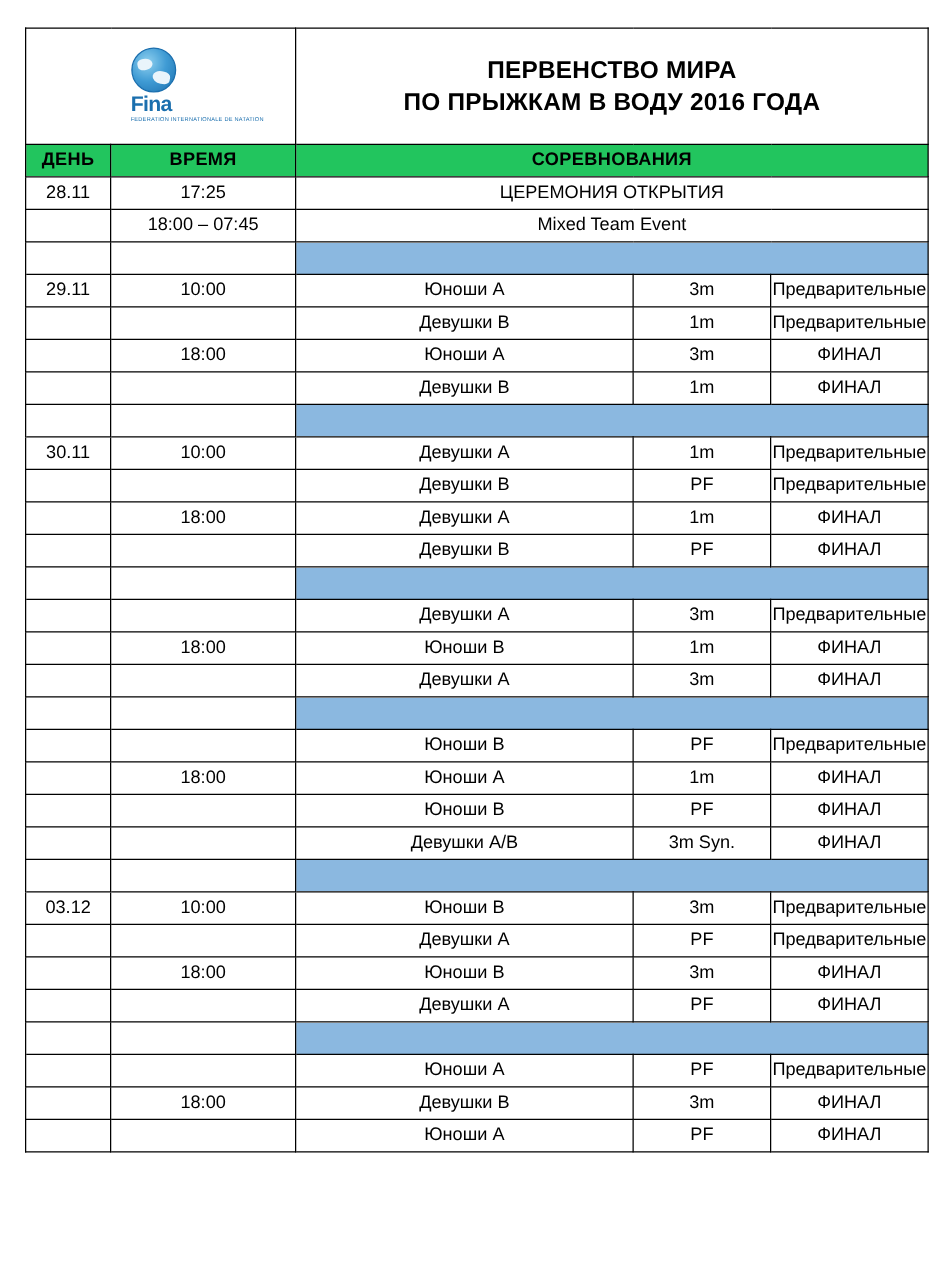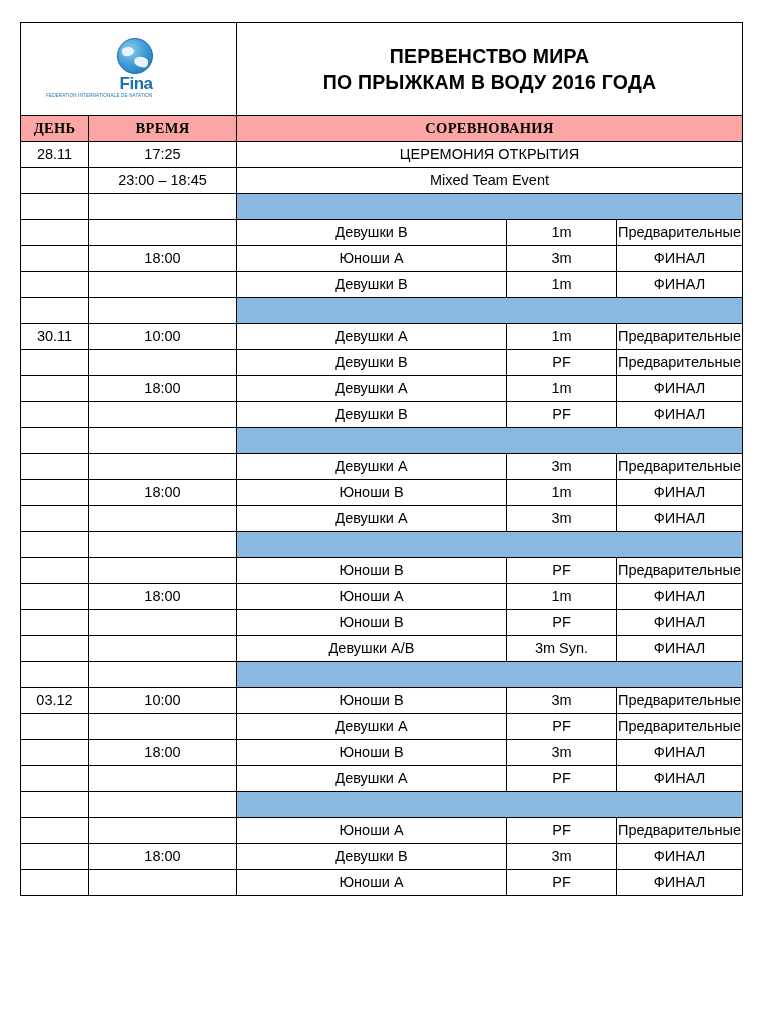--- a/index.html
+++ b/index.html
@@ -51,21 +51,21 @@
     display: flex;
     align-items: center;
     justify-content: center;
     height: 92px;
   }
   .fina-logo {
     width: 48px;
     height: 62px;
     display: flex;
     flex-direction: column;
-    align-items: flex-end;
+    align-items: flex-start;
     justify-content: flex-start;
   }
   .globe {
     width: 34px;
     height: 34px;
     border-radius: 50%;
     background: radial-gradient(circle at 35% 32%, #8fd0ef 0%, #3f9bd4 48%, #1b6fae 100%);
     position: relative;
     overflow: hidden;
     border: 1px solid #1b6fae;
@@ -109,26 +109,25 @@
     vertical-align: middle;
   }
   .title-line {
     font-weight: bold;
     font-size: 19.5px;
     letter-spacing: 0.2px;
     line-height: 1.35;
   }
   
   .colhead td {
-    background: #fca5a5;
+    background: #22c55e;
     font-weight: bold;
     font-size: 14.5px;
     height: 26px;
     letter-spacing: 0.3px;
-    font-family: Liberation Serif, serif;
   }
   
   .sep td {
     background: #8bb8e0;
     height: 19px;
     border-left: 1px solid #000;
     border-right: 1px solid #000;
     border-top: 1px solid #000;
     border-bottom: 1px solid #000;
   }
@@ -186,28 +185,35 @@
         <td colspan="3">СОРЕВНОВАНИЯ</td>
       </tr>
 
       <tr>
         <td class="daycell">28.11</td>
         <td>17:25</td>
         <td colspan="3" class="ceremony">ЦЕРЕМОНИЯ ОТКРЫТИЯ</td>
       </tr>
       <tr>
         <td></td>
-        <td>23:00 – 18:45</td>
+        <td>18:00 – 07:45</td>
         <td colspan="3" class="mixed">Mixed Team Event</td>
       </tr>
 
       <tr class="sep">
         <td class="nb"></td>
         <td class="nb"></td>
         <td colspan="3"></td>
+      </tr>
+      <tr>
+        <td class="daycell">29.11</td>
+        <td>10:00</td>
+        <td>Юноши А</td>
+        <td>3m</td>
+        <td>Предварительные</td>
       </tr>
       <tr>
         <td></td>
         <td></td>
         <td>Девушки В</td>
         <td>1m</td>
         <td>Предварительные</td>
       </tr>
       <tr>
         <td></td>

